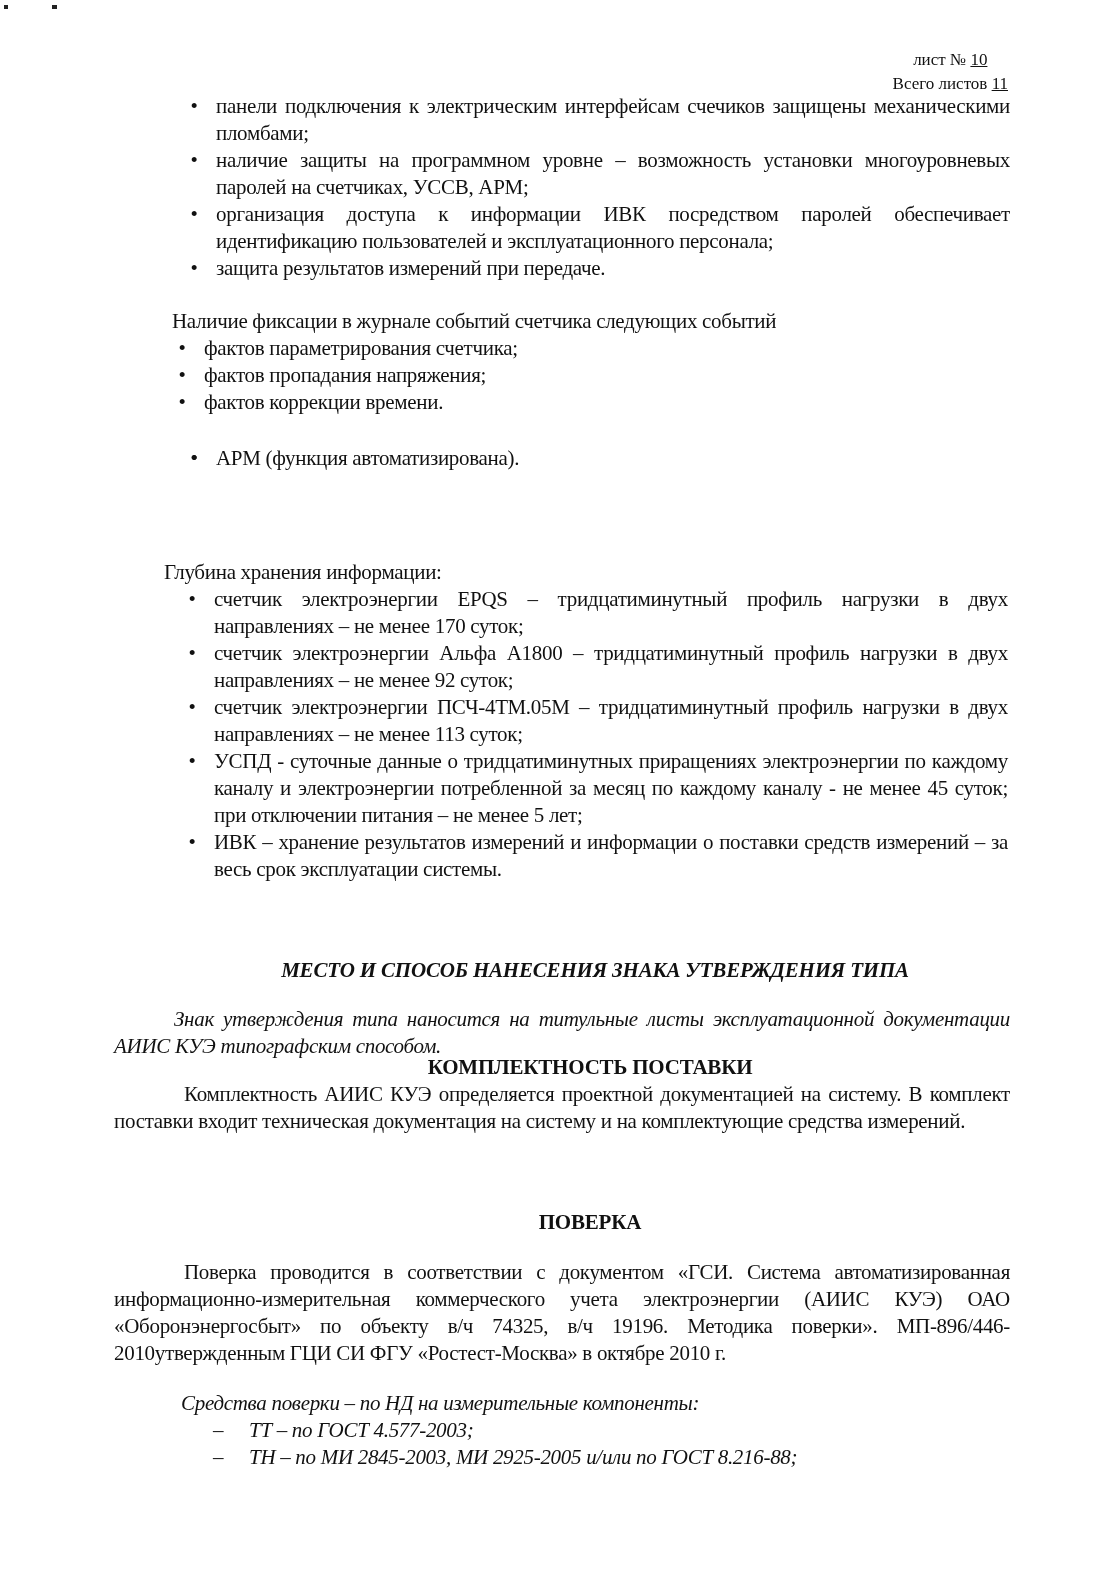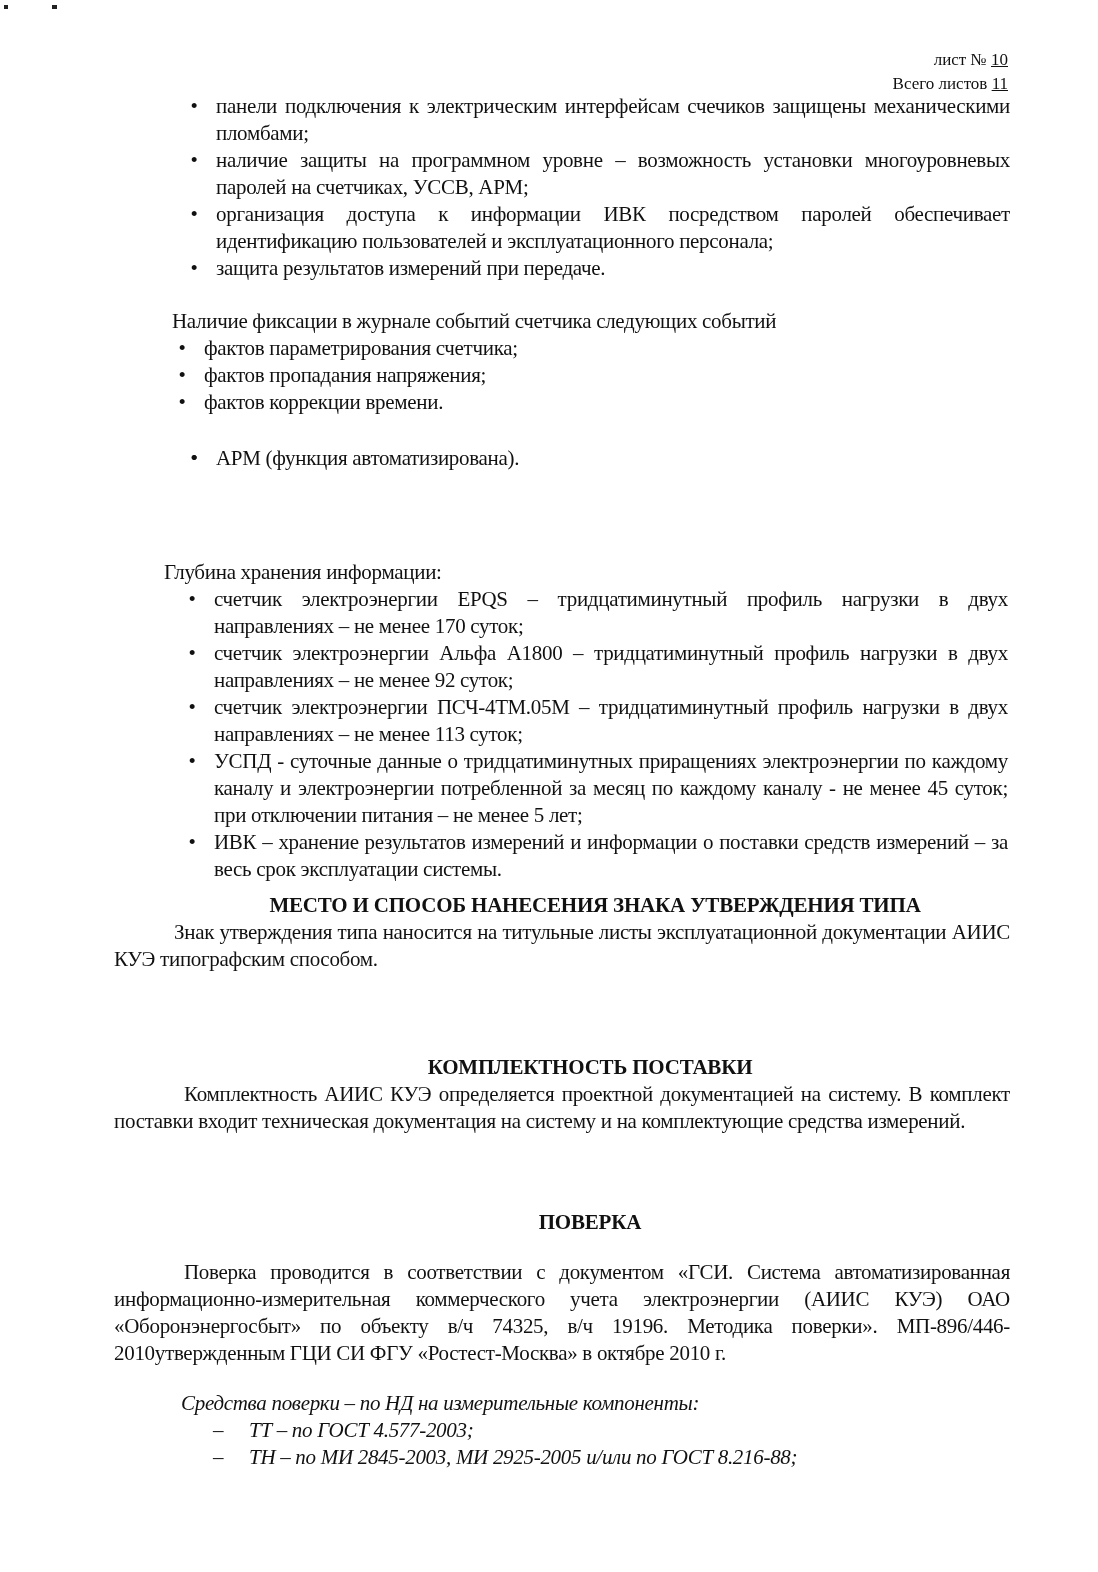--- a/index.html
+++ b/index.html
@@ -2,21 +2,21 @@
 <html><head>
 <meta charset="utf-8">
 <style>
   html, body { margin: 0; padding: 0; background: #ffffff; }
   body {
     width: 1098px; height: 1572px; position: relative; overflow: hidden;
     font-family: "Liberation Serif", "DejaVu Serif", serif;
     color: #111111;
   }
   .speck { position: absolute; background: #222; }
-  .header { position: absolute; right: 90px; top: 48px; text-align: right; font-size: 17px; line-height: 24px; }
+  .header { position: absolute; right: 90px; top: 48px; text-align: center; font-size: 17px; line-height: 24px; }
   .header u { text-decoration: underline; }
   .txt { font-size: 21px; line-height: 27px; letter-spacing: -0.3px; }
   .block { position: absolute; }
   ul.b { list-style: none; margin: 0; padding: 0; }
   ul.b li { position: relative; padding-left: 32px; text-align: justify; }
   ul.b li .dot { position: absolute; left: 0; top: 0; width: 20px; text-align: center; }
   .para { margin: 0; }
   .just { text-align: justify; }
   .indent { text-indent: 60px; }
   h2 { margin: 0; font-size: 21px; font-weight: bold; text-align: center; line-height: 27px; letter-spacing: -0.2px; }
@@ -70,23 +70,23 @@
   <p class="para">Глубина хранения информации:</p>
   <ul class="b" style="margin-left:18px;">
     <li><span class="dot">•</span><span>счетчик электроэнергии EPQS – тридцатиминутный профиль нагрузки в двух направлениях – не менее 170 суток;</span></li>
     <li><span class="dot">•</span><span>счетчик электроэнергии Альфа А1800 – тридцатиминутный профиль нагрузки в двух направлениях – не менее 92 суток;</span></li>
     <li><span class="dot">•</span><span>счетчик электроэнергии ПСЧ-4ТМ.05М – тридцатиминутный профиль нагрузки в двух направлениях – не менее 113 суток;</span></li>
     <li><span class="dot">•</span><span>УСПД - суточные данные о тридцатиминутных приращениях электроэнергии по каждому каналу и электроэнергии потребленной за месяц по каждому каналу - не менее 45 суток; при отключении питания – не менее 5 лет;</span></li>
     <li><span class="dot">•</span><span>ИВК – хранение результатов измерений и информации о поставки средств измерений – за весь срок эксплуатации системы.</span></li>
   </ul>
 </div>
 
-<div class="block txt" style="left:114px; top:892px; width:896px;">
+<div class="block txt" style="left:114px; top:957px; width:896px;font-style:italic;">
   <h2 style="padding-left:66px;">МЕСТО И СПОСОБ НАНЕСЕНИЯ ЗНАКА УТВЕРЖДЕНИЯ ТИПА</h2>
-  <p class="para just indent" style="">Знак утверждения типа наносится на титульные листы эксплуатационной документации АИИС КУЭ  типографским способом.</p>
+  <p class="para just indent" style="margin-top:22px;">Знак утверждения типа наносится на титульные листы эксплуатационной документации АИИС КУЭ  типографским способом.</p>
 </div>
 
 <div class="block txt" style="left:114px; top:1054px; width:896px;">
   <h2 style="padding-left:56px;">КОМПЛЕКТНОСТЬ ПОСТАВКИ</h2>
   <p class="para just" style="text-indent:70px;">Комплектность АИИС КУЭ определяется проектной документацией на систему. В комплект поставки входит техническая документация на систему и  на комплектующие средства измерений.</p>
 </div>
 
 <div class="block txt" style="left:114px; top:1209px; width:896px;">
   <h2 style="padding-left:56px;">ПОВЕРКА</h2>
   <p class="para just" style="margin-top:23px; text-indent:70px;">Поверка проводится в соответствии с документом «ГСИ. Система автоматизированная информационно-измерительная коммерческого учета электроэнергии (АИИС КУЭ) ОАО «Оборонэнергосбыт» по объекту в/ч 74325, в/ч 19196. Методика поверки». МП-896/446-2010утвержденным ГЦИ СИ ФГУ «Ростест-Москва» в октябре 2010 г.</p>

